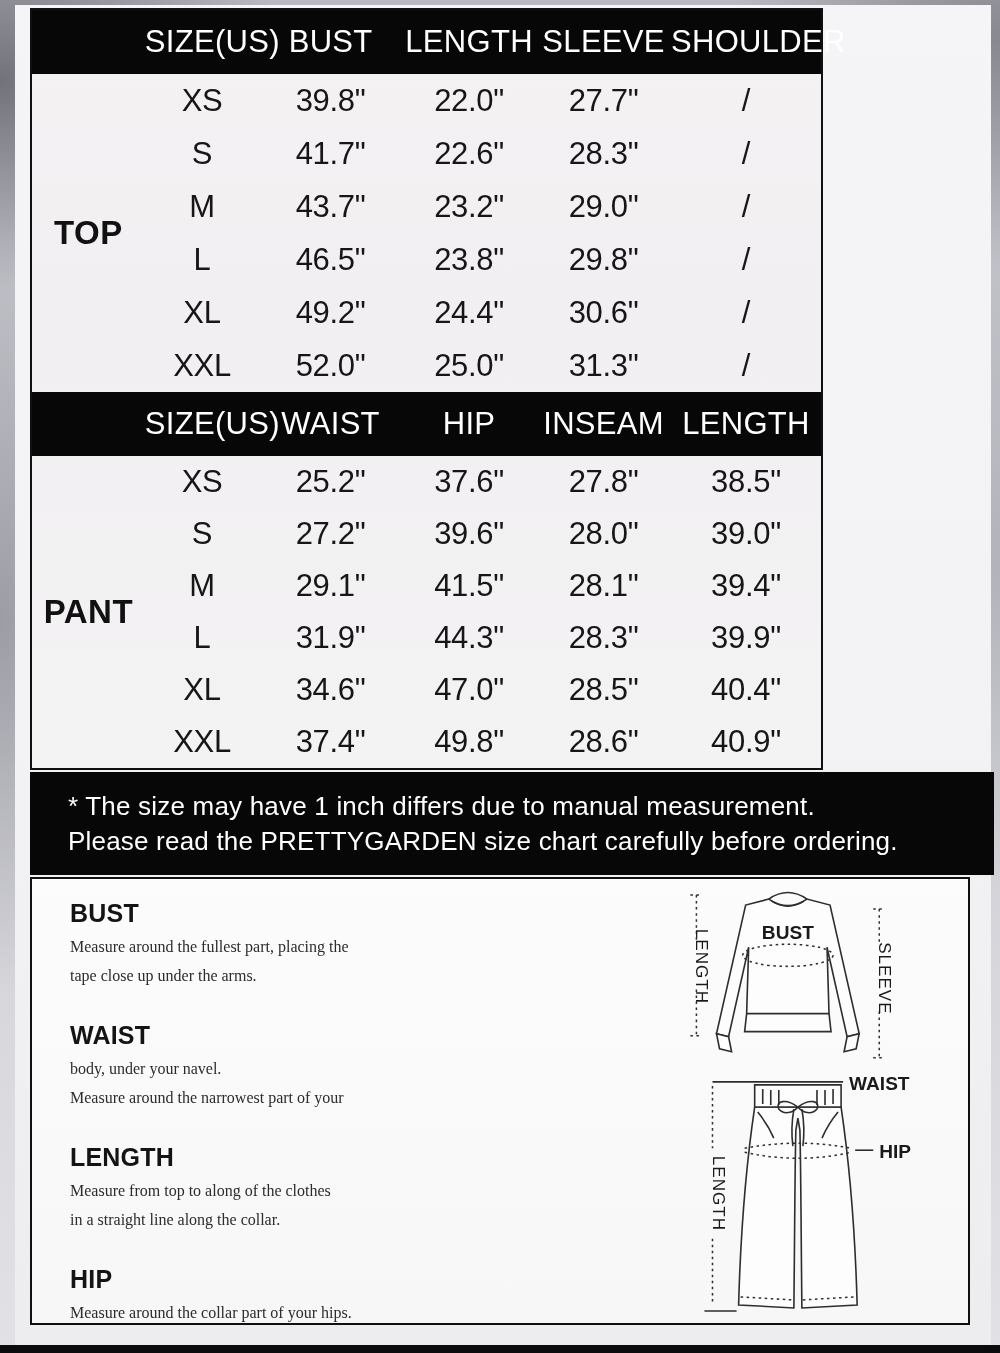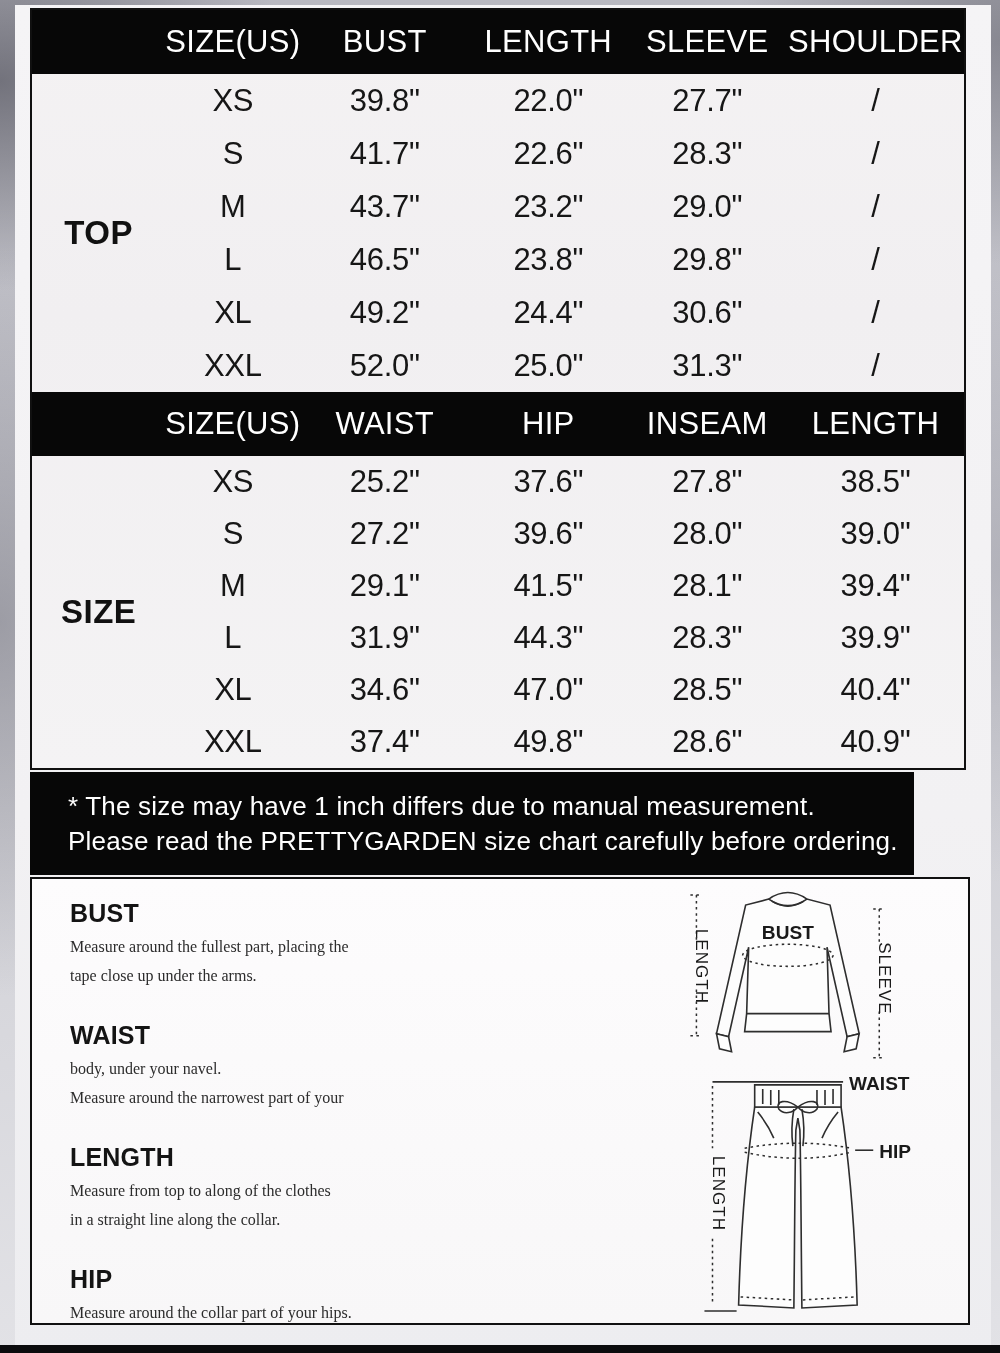--- a/index.html
+++ b/index.html
@@ -9,35 +9,35 @@
     background:
       radial-gradient(420px 300px at 0% 6%, rgba(90,90,100,.75), rgba(90,90,100,0) 70%),
       radial-gradient(380px 320px at 100% 3%, rgba(110,110,120,.65), rgba(110,110,120,0) 70%),
       radial-gradient(300px 520px at 0% 46%, rgba(118,118,128,.55), rgba(118,118,128,0) 72%),
       radial-gradient(300px 420px at 100% 42%, rgba(150,150,160,.45), rgba(150,150,160,0) 75%),
       linear-gradient(#b9b9c1, #cfcfd5 55%, #e2e2e6);
   }
   .mat{position:absolute;left:15px;top:5px;width:976px;height:1348px;
     background:linear-gradient(#f5f4f6,#f2f1f3 60%,#ededf0);}
   
-  .card{position:absolute;left:30px;top:8px;width:936px;box-sizing:border-box;
+  .card{position:absolute;left:30px;top:8px;width:793px;box-sizing:border-box;
     border:2px solid #101010;
     background:linear-gradient(#f4f2f3,#f1eff1 40%,#f4f3f4);}
   table{width:100%;border-collapse:collapse;table-layout:fixed;}
   col.c0{width:14.3%} col.c1{width:14.5%} col.c2{width:18.1%}
   col.c3{width:17.0%} col.c4{width:17.1%} col.c5{width:19.0%}
   td{text-align:center;vertical-align:middle;padding:0;color:#161616;
      font-size:31px;letter-spacing:-0.3px;}
   tr.hdr td{background:#070707;color:#ffffff;height:64px;font-size:31px;
      letter-spacing:0.3px;font-weight:normal;}
   table.toptbl tr.data td{height:53px;}
   table.panttbl tr.data td{height:52px;}
   td.group{font-weight:bold;font-size:33px;letter-spacing:0.5px;color:#111;}
   
-  .note{position:absolute;left:30px;top:772px;width:884px;height:103px;
+  .note{position:absolute;left:30px;top:772px;width:964px;height:103px;
     background:#070707;color:#fff;box-sizing:border-box;
     display:flex;flex-direction:column;justify-content:center;
     padding-left:38px;font-size:26px;line-height:35px;letter-spacing:0.2px;}
   .note span{display:block;white-space:nowrap;}
   
   .panel{position:absolute;left:30px;top:877px;width:940px;height:448px;
     box-sizing:border-box;border:2px solid #101010;
     background:linear-gradient(#fdfcfd,#f8f7f8);}
   .guide{position:absolute;left:38px;top:20px;width:600px;}
   .gsec{margin-bottom:31px;}
@@ -136,21 +136,21 @@
     <tbody>
         <tr class="hdr">
       <td></td>
       <td>SIZE(US)</td>
       <td>WAIST</td>
       <td>HIP</td>
       <td>INSEAM</td>
       <td>LENGTH</td>
     </tr>
     <tr class="data">
-      <td class="group" rowspan="6">SIZE</td>
+      <td class="group" rowspan="6">PANT</td>
       <td>XS</td>
       <td>25.2"</td>
       <td>37.6"</td>
       <td>27.8"</td>
       <td>38.5"</td>
     </tr>
     <tr class="data">
       <td>S</td>
       <td>27.2"</td>
       <td>39.6"</td>

